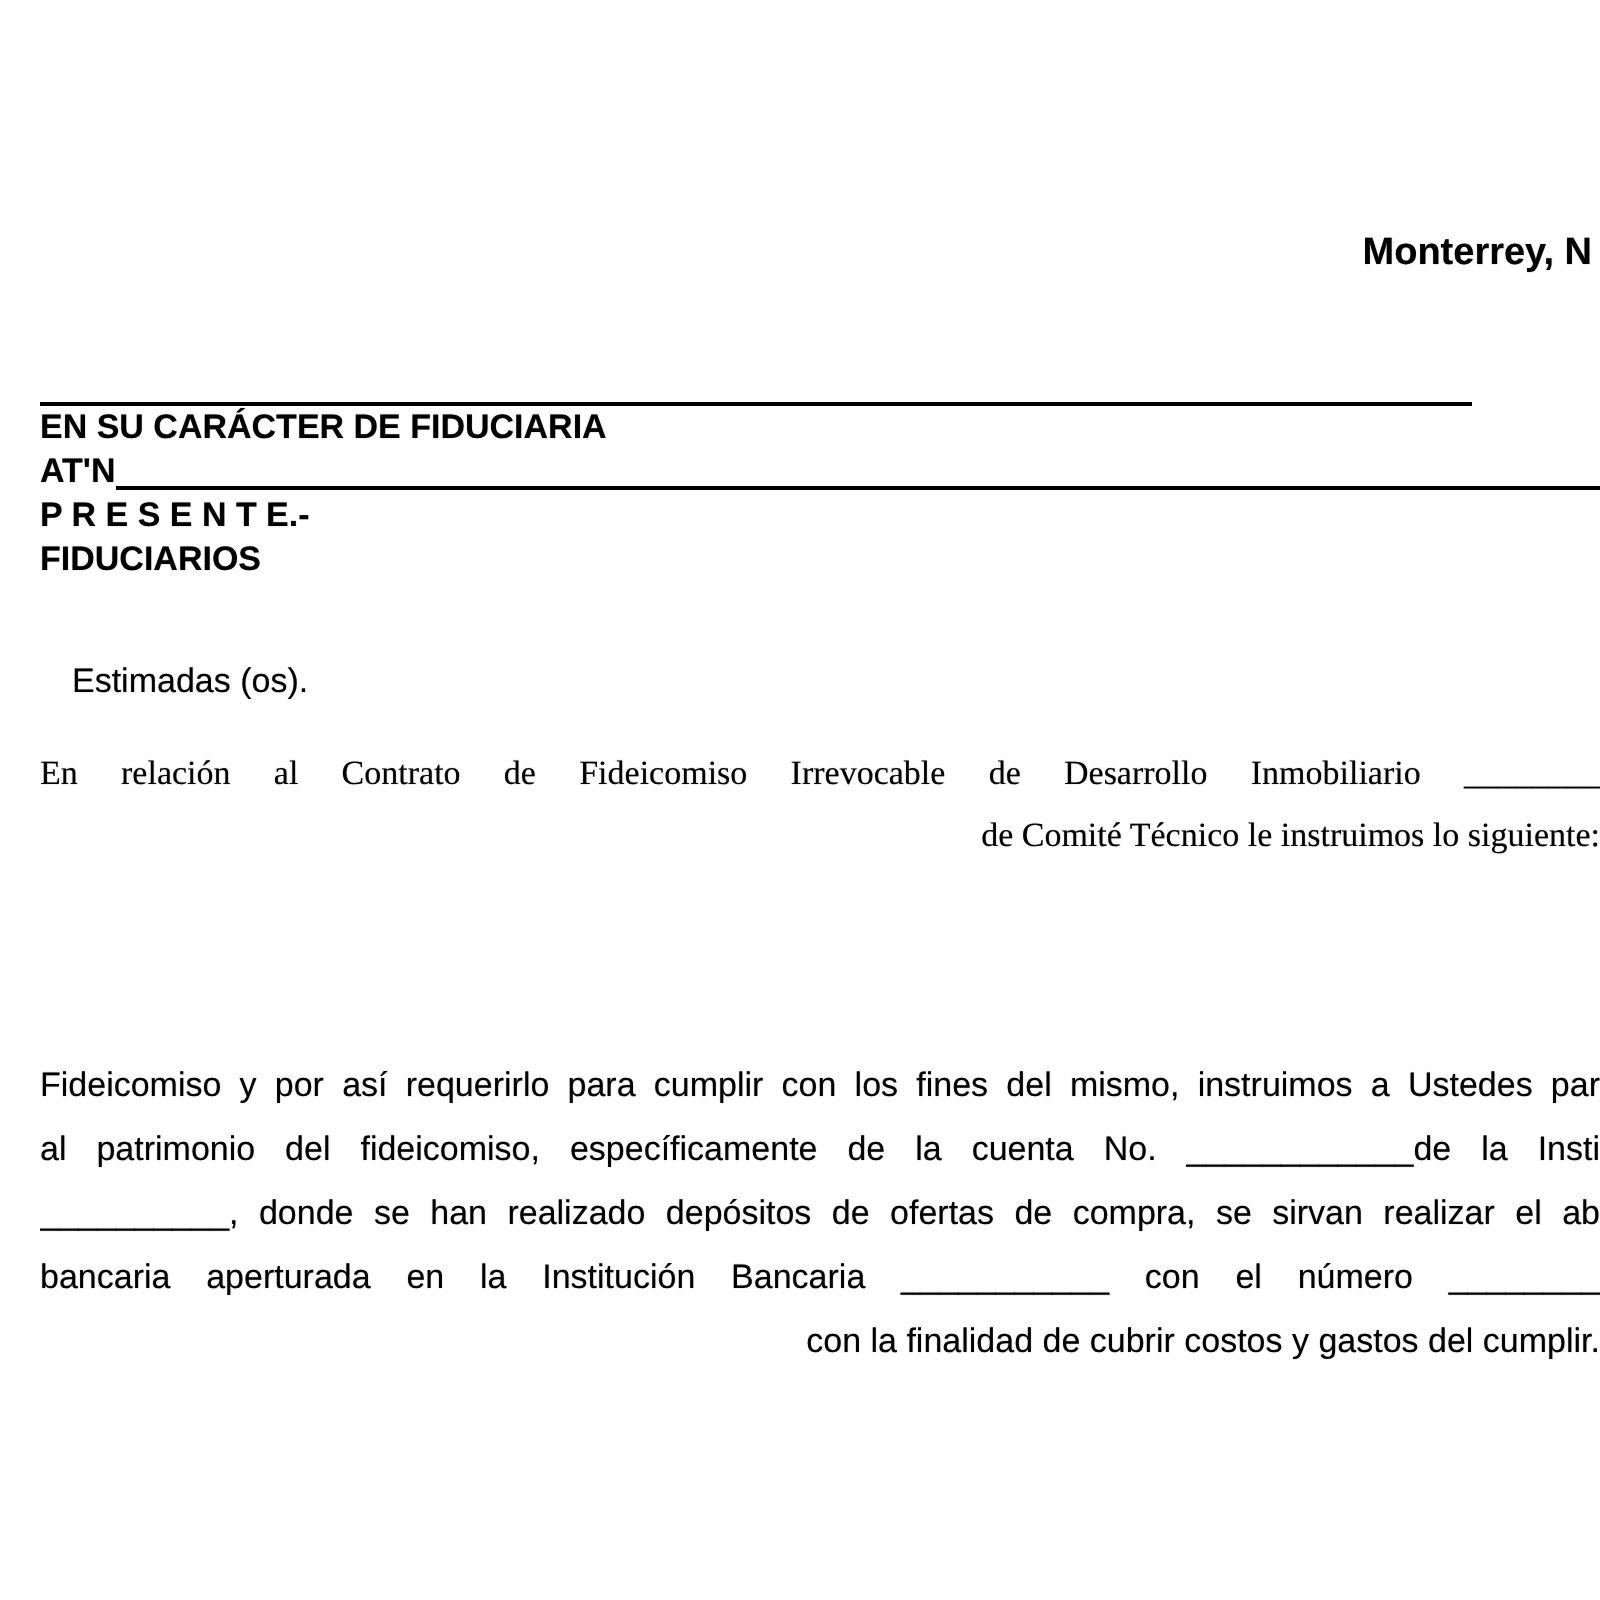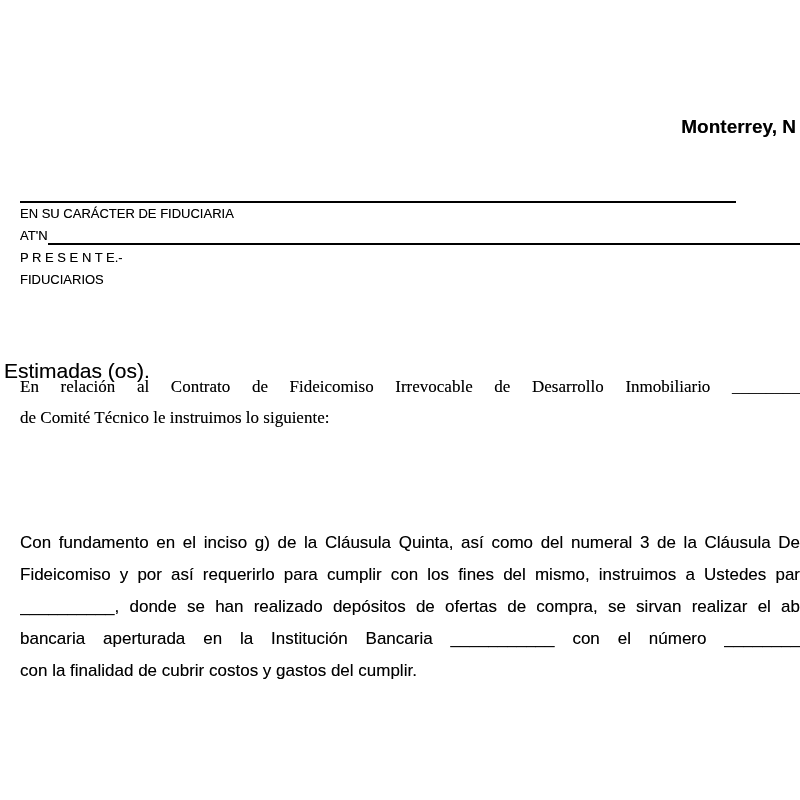--- a/index.html
+++ b/index.html
@@ -23,61 +23,60 @@
     font-size: 19px;
     white-space: nowrap;
   }
 
   
   .recipient {
     position: absolute;
     left: 20px;
     top: 196px;
     width: 780px;
-    font-weight: normal;
-    font-size: 13px;
+    font-weight: bold;
+    font-size: 17px;
     line-height: 22px;
   }
   .blank-rule {
     height: 5px;
     width: 716px;
     border-bottom: 2.5px solid #000;
   }
   .attn-row { display: flex; }
   .attn-blank {
     flex: 1;
     border-bottom: 2.5px solid #000;
     margin-bottom: 2px;
   }
 
   .salutation {
     position: absolute;
-    left: 4px;
+    left: 36px;
     top: 331px;
-    font-size: 21px;
-    margin-top: 28px;
+    font-size: 17px;
   }
 
   .para {
     position: absolute;
     left: 20px;
     width: 780px;
     font-size: 17px;
     overflow: hidden;
   }
   .p1 { top: 371px; line-height: 31px; font-family: Liberation Serif, serif; }
   .p2 { top: 527px; line-height: 32px; }
 
   
   .jline {
     text-align: justify;
     text-align-last: justify;
   }
   
-  .lline { text-align: left; }
+  .lline { text-align: right; }
 </style>
 </head>
 <body>
 
 <div class="page">
 
   <div class="city-date">Monterrey, N</div>
 
   <div class="recipient">
     <div class="blank-rule"></div>
@@ -91,20 +90,20 @@
   </div>
 
   <div class="salutation">Estimadas (os).</div>
 
   <div class="para p1">
     <div class="jline">En relación al Contrato de Fideicomiso Irrevocable de Desarrollo Inmobiliario ________</div>
     <div class="lline">de Comité Técnico le instruimos lo siguiente:</div>
   </div>
 
   <div class="para p2">
-    <div class="jline">Con fundamento en el inciso g) de la Cláusula Quinta, así como del numeral 3 de la Cláusula De</div>
     <div class="jline">Fideicomiso y por así requerirlo para cumplir con los fines del mismo, instruimos a Ustedes par</div>
+    <div class="jline">al patrimonio del fideicomiso, específicamente de la cuenta No. ____________de la Insti</div>
     <div class="jline">__________, donde se han realizado depósitos de ofertas de compra, se sirvan realizar el ab</div>
     <div class="jline">bancaria aperturada en la Institución Bancaria ___________ con el número ________</div>
     <div class="lline">con la finalidad de cubrir costos y gastos del cumplir.</div>
   </div>
 
 </div>
 
 </body></html>

